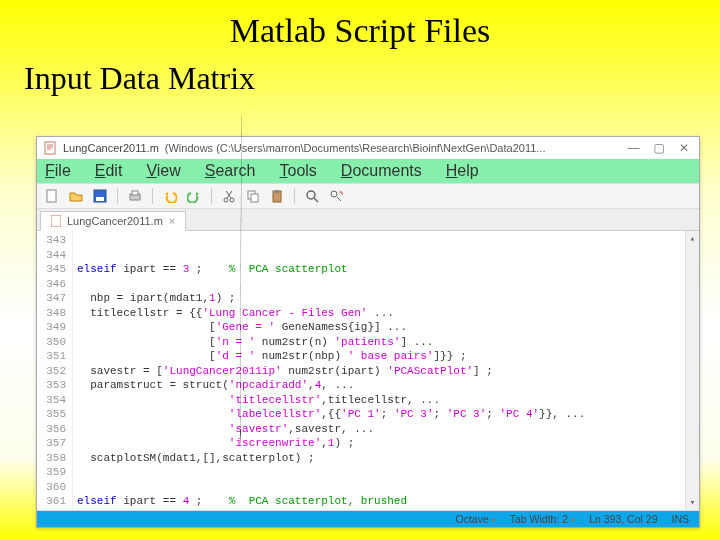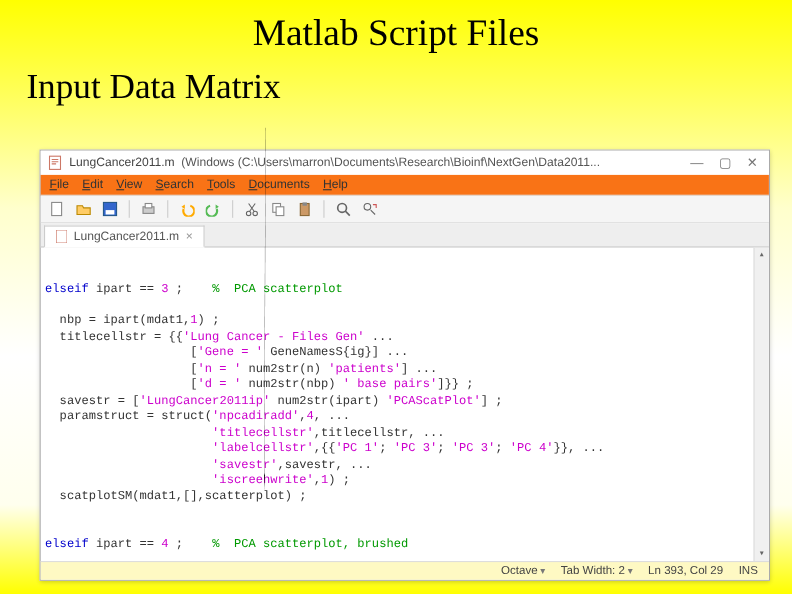--- a/index.html
+++ b/index.html
@@ -59,25 +59,25 @@
   .titlebar .doc-icon {
     width: 14px; height: 14px;
     display: inline-flex; align-items: center; justify-content: center;
     color: #d2691e;
   }
   .titlebar .pathtext { flex: 1; white-space: nowrap; overflow: hidden; text-overflow: ellipsis; color:#555;}
   .window-controls { display:flex; gap:14px; padding-right:4px;}
   .window-controls span { color:#777; font-size:12px; cursor: default;}
   .menubar {
     display: flex;
-    gap: 12px;
+    gap: 24px;
     padding: 3px 8px;
-    background: #f97316;
+    background: #86efac;
     border-bottom: 1px solid #ddd;
-    font-size: 11px;
+    font-size: 16px;
     color: #333;
   }
   .menubar span { cursor: default; }
   .menubar span u { text-decoration: underline; }
   .toolbar {
     display: flex;
     align-items: center;
     gap: 6px;
     padding: 3px 6px;
     background: #f5f5f5;
@@ -139,21 +139,21 @@
     display:flex; flex-direction:column; align-items:center; justify-content:space-between;
     padding:2px 0;
   }
   .scrollbar-v .sbtn { font-size:9px; color:#666; cursor:default;}
   .statusbar {
     display:flex;
     justify-content:flex-end;
     gap: 14px;
     align-items:center;
     padding: 2px 10px;
-    background:#fef9c3;
+    background:#0ea5e9;
     border-top:1px solid #ddd;
     font-size:10.5px;
     color:#444;
   }
   .statusbar .dd::after{ content:" ▾"; color:#777; font-size:9px;}
 </style>
 </head>
 <body>
 
 <div class="slide-title">Matlab Script Files</div>
@@ -269,20 +269,39 @@
     <div class="tab">
       <svg width="10" height="12">
           <rect x="0" y="0" width="10" height="12" fill="#fff" stroke="#c76"></rect>
         </svg>
       <span>LungCancer2011.m</span>
       <span style="color:#999">×</span>
     </div>
   </div>
 
   <div class="editor-body">
+    <div class="gutter">343
+344
+345
+346
+347
+348
+349
+350
+351
+352
+353
+354
+355
+356
+357
+358
+359
+360
+361</div>
     <div class="code"><span></span>
 <span></span>
 <span class="kw">elseif</span><span> ipart == </span><span class="num">3</span><span> ;    </span><span class="cm">%  PCA scatterplot</span>
 <span></span>
 <span>  nbp = ipart(mdat1,</span><span class="num">1</span><span>) ;</span>
 <span>  titlecellstr = {{</span><span class="str">'Lung Cancer - Files Gen'</span><span> ...</span>
 <span>                    [</span><span class="str">'Gene = '</span><span> GeneNamesS{ig}] ...</span>
 <span>                    [</span><span class="str">'n = '</span><span> num2str(n) </span><span class="str">'patients'</span><span>] ...</span>
 <span>                    [</span><span class="str">'d = '</span><span> num2str(nbp) </span><span class="str">' base pairs'</span><span>]}} ;</span>
 <span>  savestr = [</span><span class="str">'LungCancer2011ip'</span><span> num2str(ipart) </span><span class="str">'PCAScatPlot'</span><span>] ;</span>

